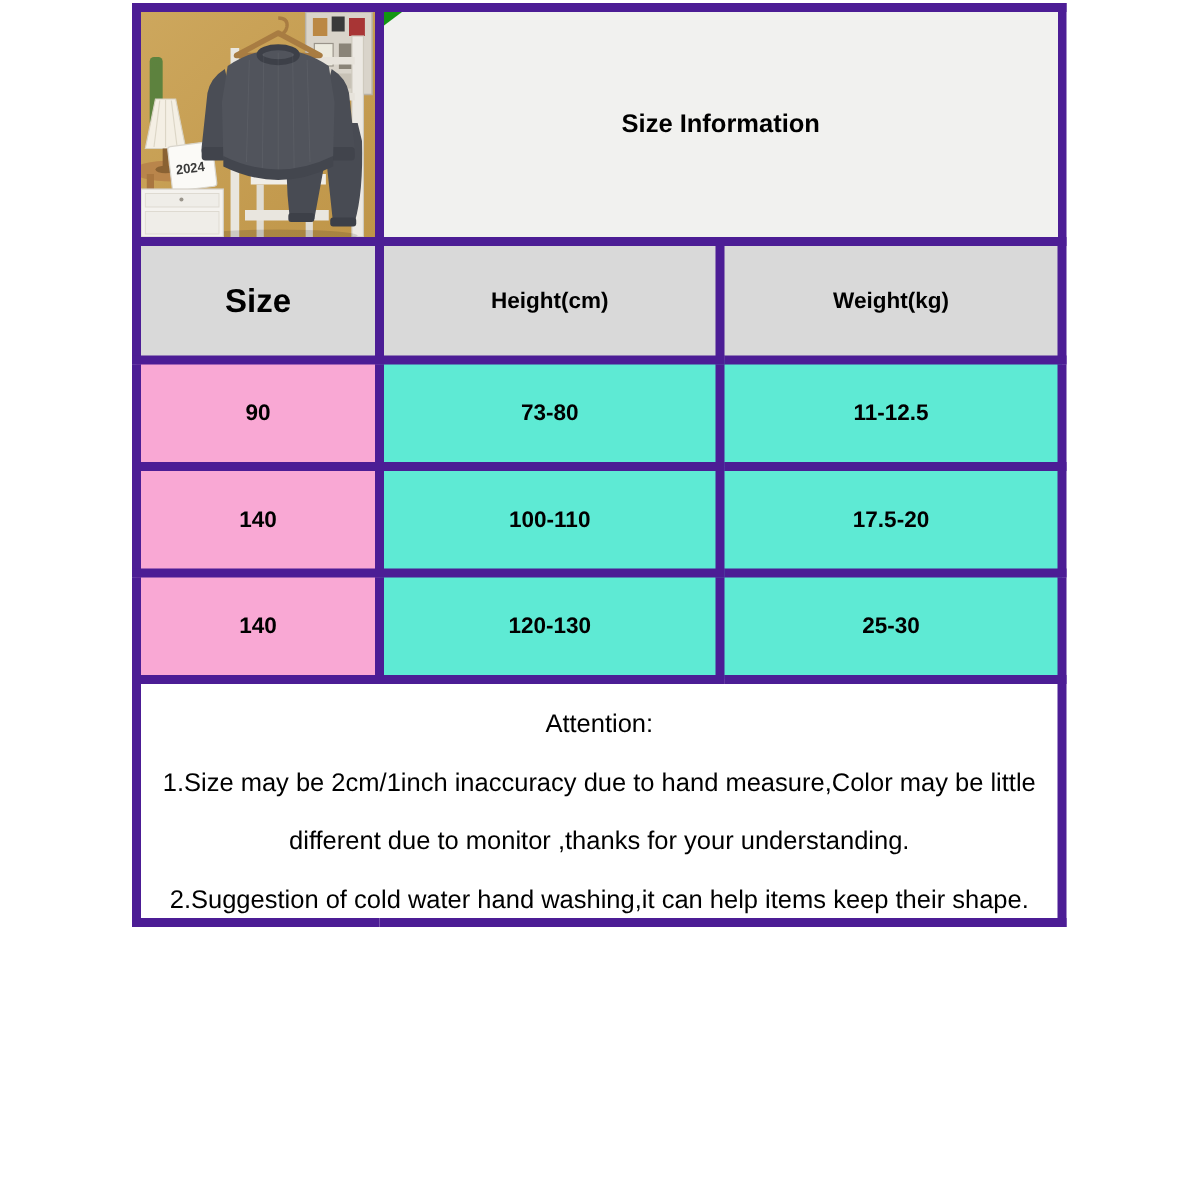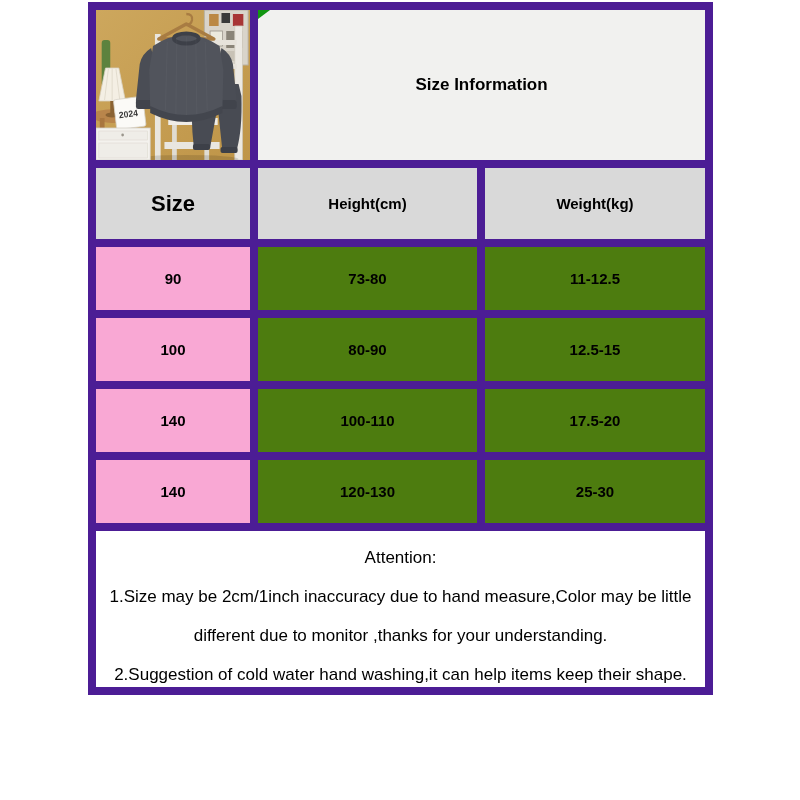--- a/index.html
+++ b/index.html
@@ -14,21 +14,21 @@
   }
   table.chart {
     position: absolute;
     left: 88px;
     top: 2px;
     width: 617px;
     border-collapse: collapse;
     table-layout: fixed;
   }
   table.chart td {
-    border: 8px solid #4c1d95;
+    border: 6px solid #4c1d95;
     text-align: center;
     vertical-align: middle;
     padding: 0;
   }
   td.img-cell { background: #c9a155; padding: 0; }
   td.img-cell svg { display: block; width: 100%; height: 150px; }
   tr.r-img { height: 152px; }
   td.title-cell {
     background: #f1f1ef;
     font-size: 17px;
@@ -39,21 +39,21 @@
     position: absolute;
     top: 0; left: 0;
     width: 0; height: 0;
     border-top: 9px solid #129612;
     border-right: 12px solid transparent;
   }
   tr.r-head { height: 79px; }
   tr.r-head td { background: #d9d9d9; font-weight: bold; font-size: 15px; }
   tr.r-head td.size-head { font-size: 22px; }
   tr.r-data { height: 71px; }
-  tr.r-data td { background: #4d7c0f; font-size: 15px; font-weight: bold; }
+  tr.r-data td { background: #5eead4; font-size: 15px; font-weight: bold; }
   tr.r-data td.size-col { background: #f9a8d4; }
   td.attention-cell {
     background: #ffffff;
     text-align: left;
     vertical-align: top;
     height: 126px;
     padding: 5px 6px 0 5px;
     font-size: 17px;
     line-height: 25px;
     font-weight: normal;
@@ -169,25 +169,20 @@
       <td>Height(cm)</td>
       <td>Weight(kg)</td>
     </tr>
 
     <tr class="r-data">
       <td class="size-col">90</td>
       <td>73-80</td>
       <td>11-12.5</td>
     </tr>
     <tr class="r-data">
-      <td class="size-col">100</td>
-      <td>80-90</td>
-      <td>12.5-15</td>
-    </tr>
-    <tr class="r-data">
       <td class="size-col">140</td>
       <td>100-110</td>
       <td>17.5-20</td>
     </tr>
     <tr class="r-data">
       <td class="size-col">140</td>
       <td>120-130</td>
       <td>25-30</td>
     </tr>
 

